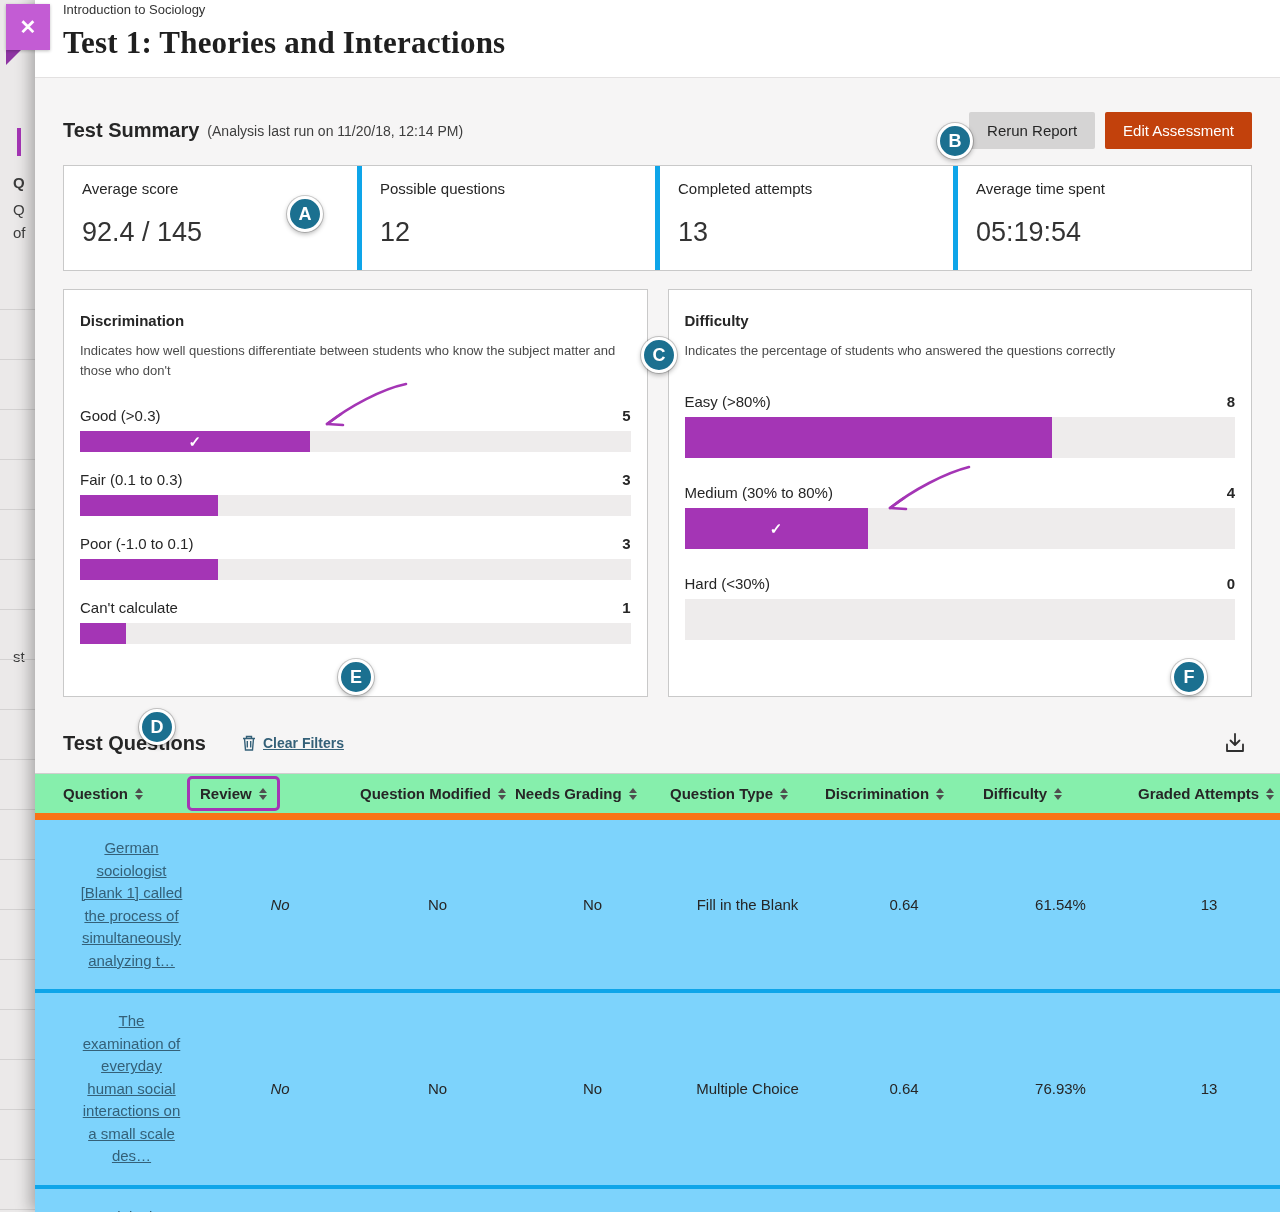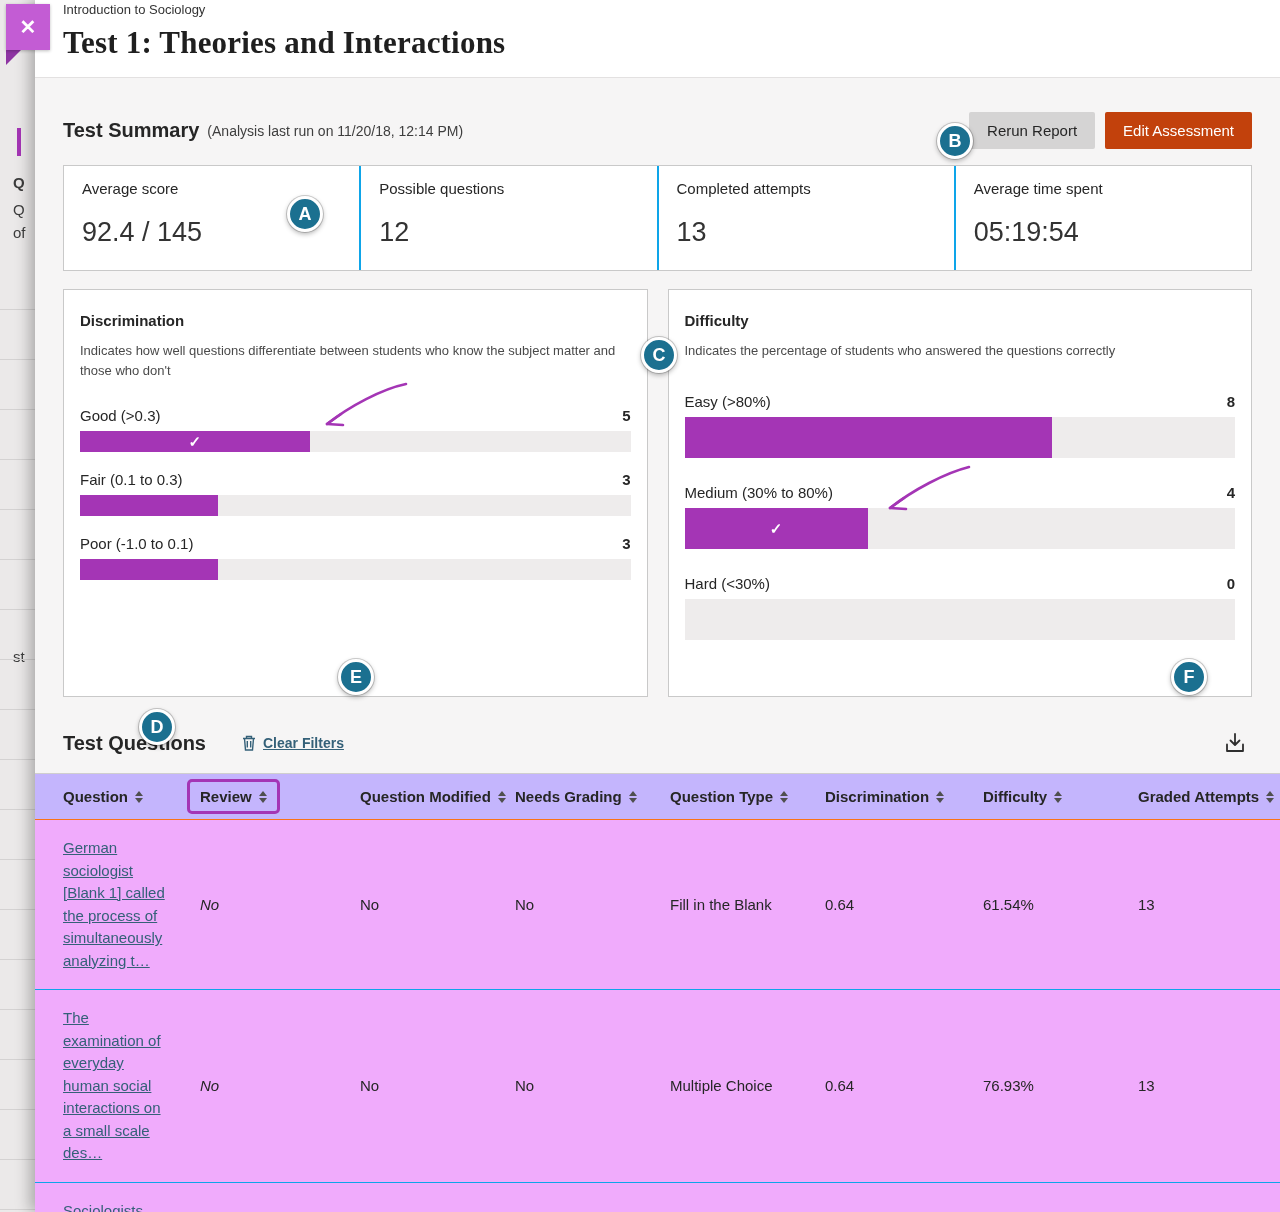--- a/index.html
+++ b/index.html
@@ -39,21 +39,21 @@
   .analysis-note { font-size:14px; color:#3e3e3e; margin-left:8px; }
   .head-buttons { margin-left:auto; display:flex; gap:10px;border-radius:14px; }
   .btn { height:37px; padding:0 18px; font-size:15px; border:none; border-radius:2px; cursor:pointer;
     font-family:"Liberation Sans", sans-serif; }
   .btn-rerun { background:#d5d4d4; color:#262626; }
   .btn-edit { background:#c2410c; color:#fff; }
 
   
   .stats { display:flex; margin:16px 28px 0; background:#fff; border:1px solid #c9c9c9; }
   .stat { flex:1; padding:14px 18px 22px; }
-  .stat + .stat { border-left:2px solid #0ea5e9; }
+  .stat + .stat { border-left:5px solid #0ea5e9; }
   .stat-label { font-size:15px; color:#262626; }
   .stat-value { font-size:27px; color:#333; margin-top:20px; font-weight:400; }
 
   
   .panels { display:flex; gap:20px; margin:18px 28px 0; }
   .panel { flex:1; background:#fff; border:1px solid #c9c9c9; padding:22px 16px 30px; }
   .panel-title { font-size:15px; font-weight:bold; margin-bottom:12px; }
   .panel-sub { font-size:13px; color:#4a4a4a; line-height:1.55; margin-bottom:26px; max-width:560px; }
   .panel-right .panel-sub { margin-bottom:32px; }
 
@@ -70,28 +70,28 @@
   .tq-head { display:flex; align-items:center; padding:30px 28px 14px; }
   .tq-title { font-size:20px; font-weight:bold; }
   .clear-filters { display:flex; align-items:flex-end; gap:7px; margin-left:36px; color:#346078; cursor:pointer; }
   .clear-filters .cf-label { font-size:14px; font-weight:bold; text-decoration:underline; color:#346078; }
   .download-btn { margin-left:auto; width:34px; height:32px; background:none; border:none; cursor:pointer;
     display:flex; align-items:center; justify-content:center; }
 
   
   .qtable { background:#fff; border-top:1px solid #d0cece; }
   .tgrid { display:grid; grid-template-columns:137px 160px 155px 155px 155px 158px 155px 1fr; padding-left:28px; }
-  .thead { align-items:center; height:46px; border-bottom:1px solid #f97316; background:#c4b5fd; }
+  .thead { align-items:center; height:46px; border-bottom:7px solid #f97316; background:#86efac; }
   .th { display:flex; align-items:center; gap:7px; font-size:15px; font-weight:bold; color:#262626; cursor:pointer; }
   .hl-box { display:inline-flex; align-items:center; gap:7px; border:3px solid #a435b5; border-radius:5px; padding:6px 10px; margin-left:-13px; }
   .sort { display:inline-flex; flex-direction:column; gap:2px; }
   .s-up { width:0; height:0; border-left:4px solid transparent; border-right:4px solid transparent; border-bottom:5px solid #4f4f4f; }
   .s-down { width:0; height:0; border-left:4px solid transparent; border-right:4px solid transparent; border-top:5px solid #4f4f4f; }
 
-  .trow { align-items:center; border-bottom:1px solid #0ea5e9; background:#f0abfc; }
+  .trow { align-items:center; border-bottom:4px solid #0ea5e9; background:#7dd3fc;text-align:center; }
   .qcell { padding:17px 0; }
   .q-link { display:inline-block; max-width:108px; font-size:15px; line-height:1.5; color:#346078;
     text-decoration:underline; cursor:pointer; }
   .cell { font-size:15px; color:#262626; }
   .cell-italic { font-style:italic; }
 
   
   .ann { position:absolute; width:36px; height:36px; border-radius:50%; background:#1b7090;
     border:3px solid #fff; box-shadow:0 0 0 1px rgba(0,0,0,.18), 0 2px 5px rgba(0,0,0,.3);
     color:#fff; font-size:18px; font-weight:bold; display:flex; align-items:center; justify-content:center;
@@ -195,20 +195,29 @@
         <div class="bar-row">
           <div class="bar-head">
             <span>Poor (-1.0 to 0.1)</span>
             <span class="bar-count">3</span>
           </div>
           <div class="bar-track">
             <div class="bar-fill" style="width: 25%;"></div>
           </div>
         </div>
 
+        <div class="bar-row">
+          <div class="bar-head">
+            <span>Can't calculate</span>
+            <span class="bar-count">1</span>
+          </div>
+          <div class="bar-track">
+            <div class="bar-fill" style="width: 8.3%;"></div>
+          </div>
+        </div>
       </div>
 
       <div class="panel panel-right">
         <div class="panel-title">Difficulty</div>
         <div class="panel-sub">Indicates the percentage of students who answered the questions correctly</div>
 
         <div class="bar-row">
           <div class="bar-head">
             <span>Easy (&gt;80%)</span>
             <span class="bar-count">8</span>

